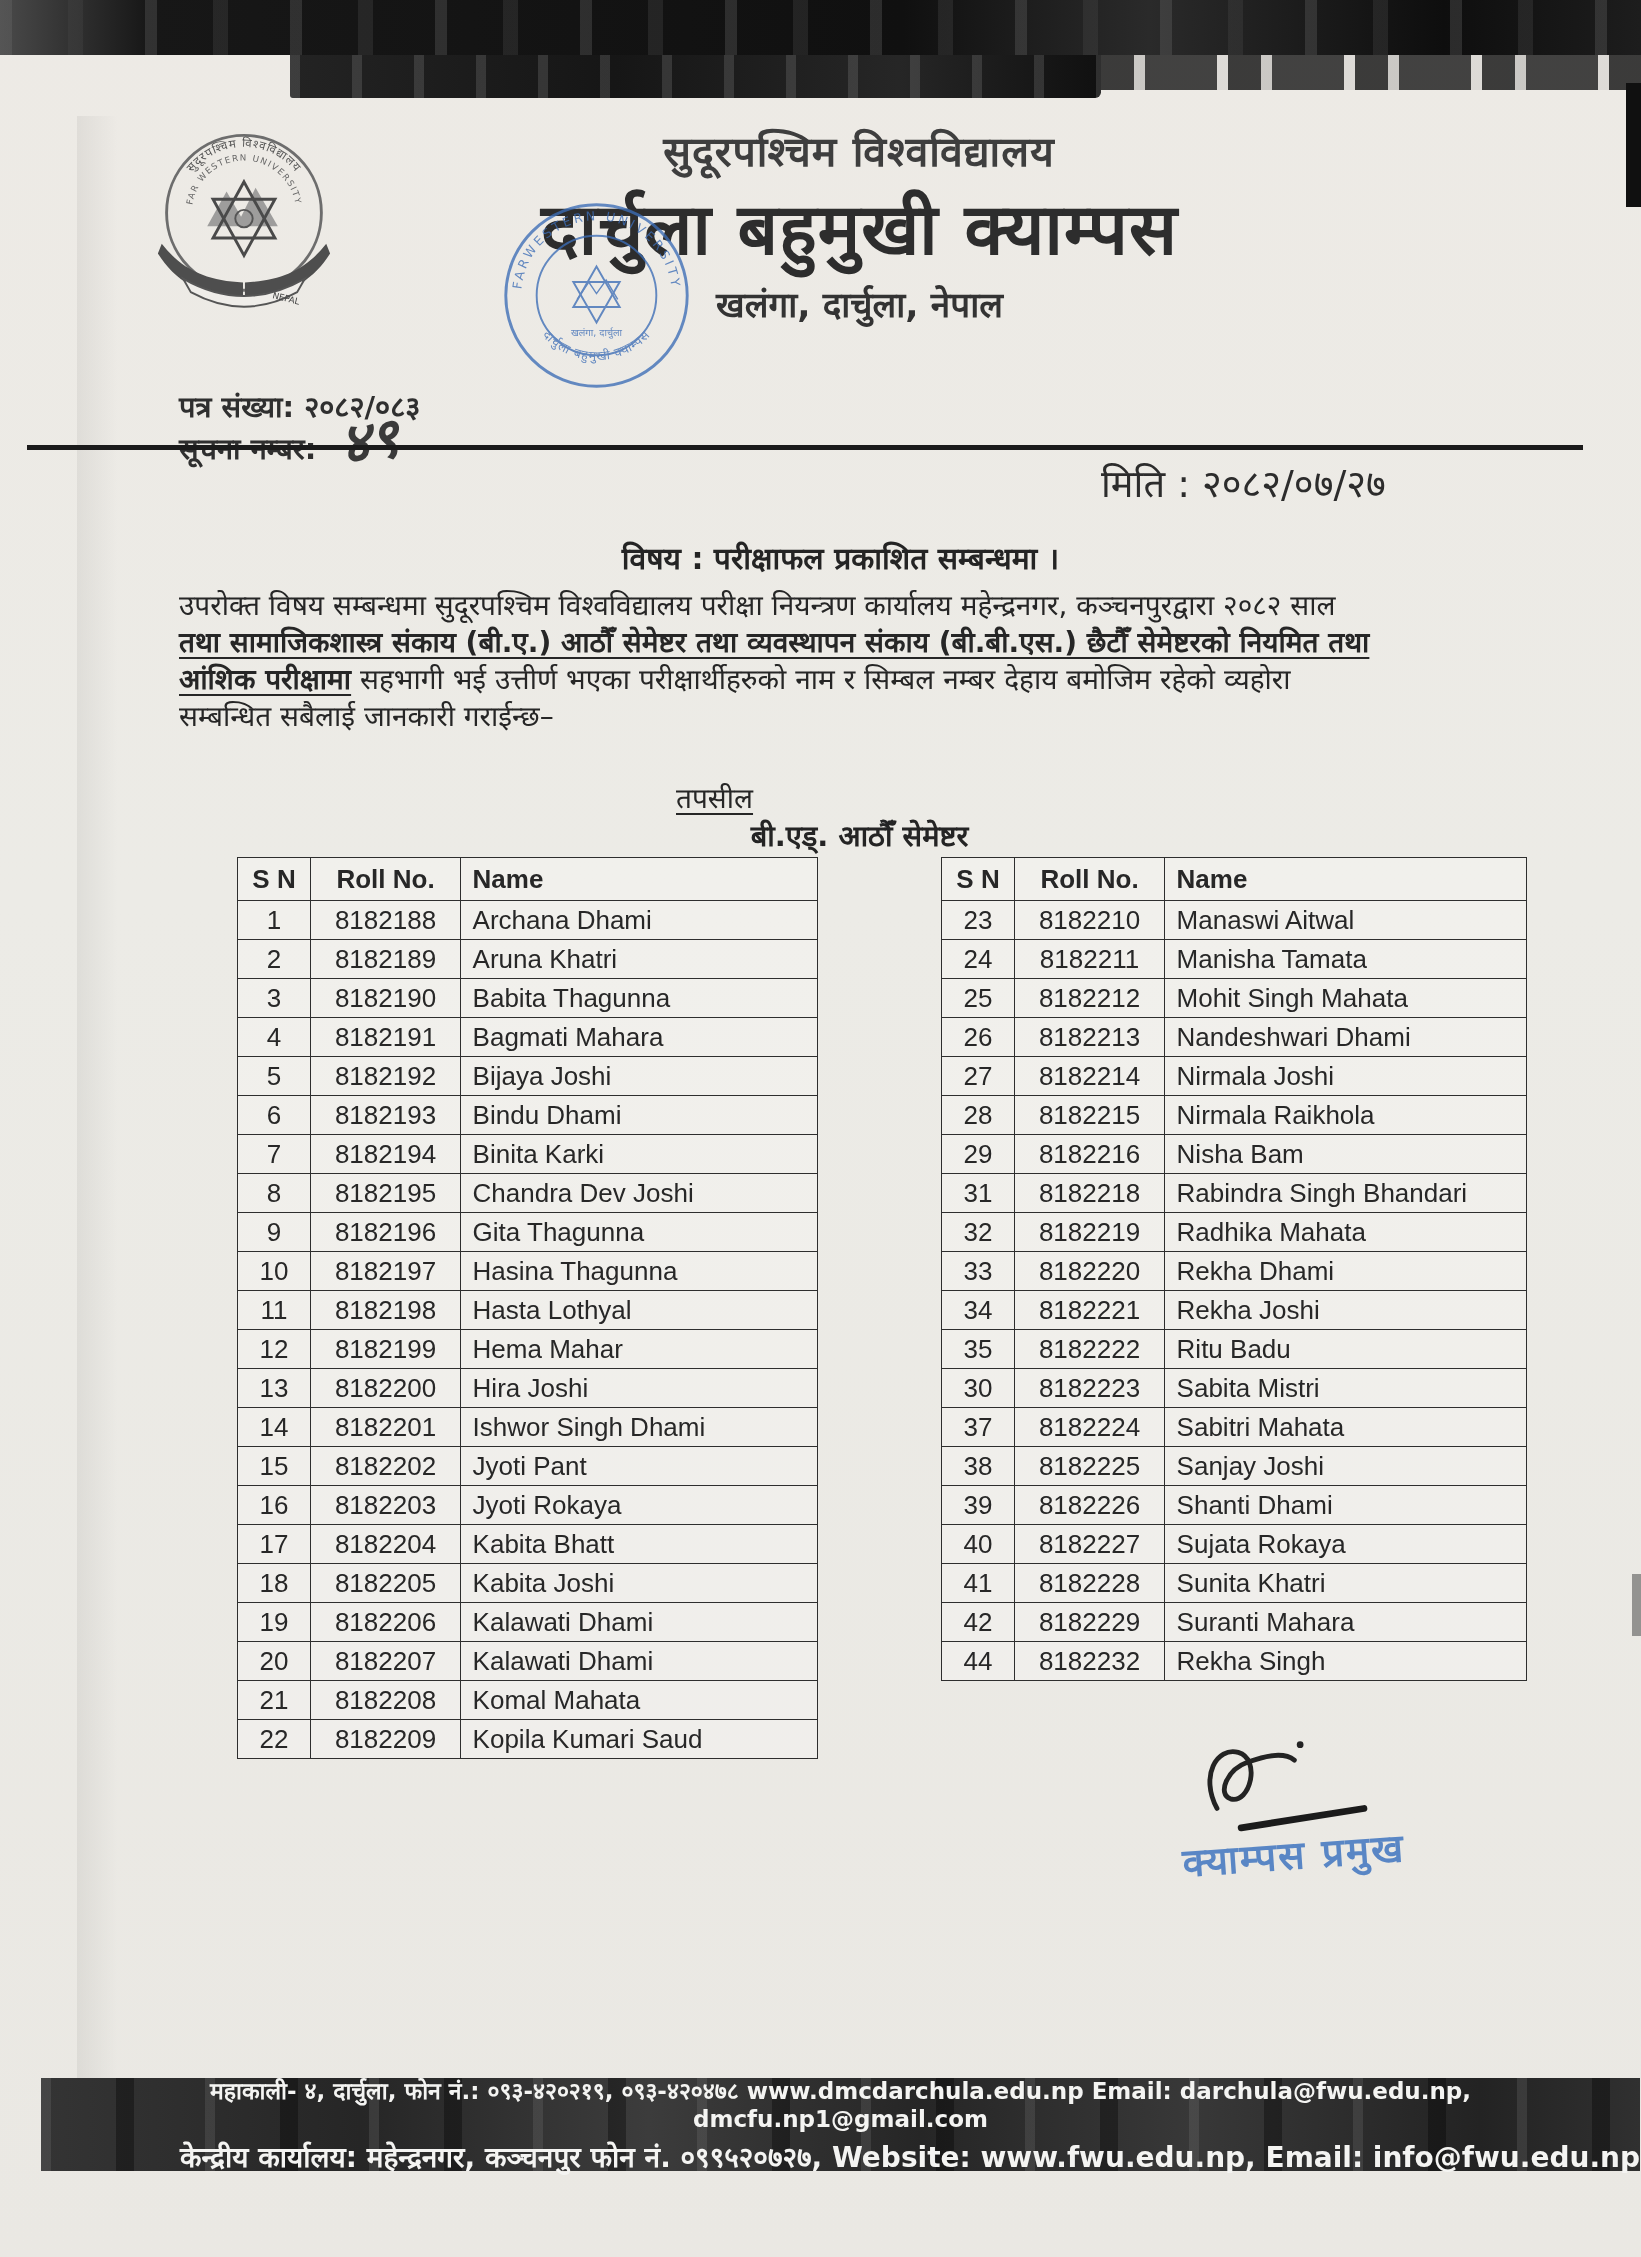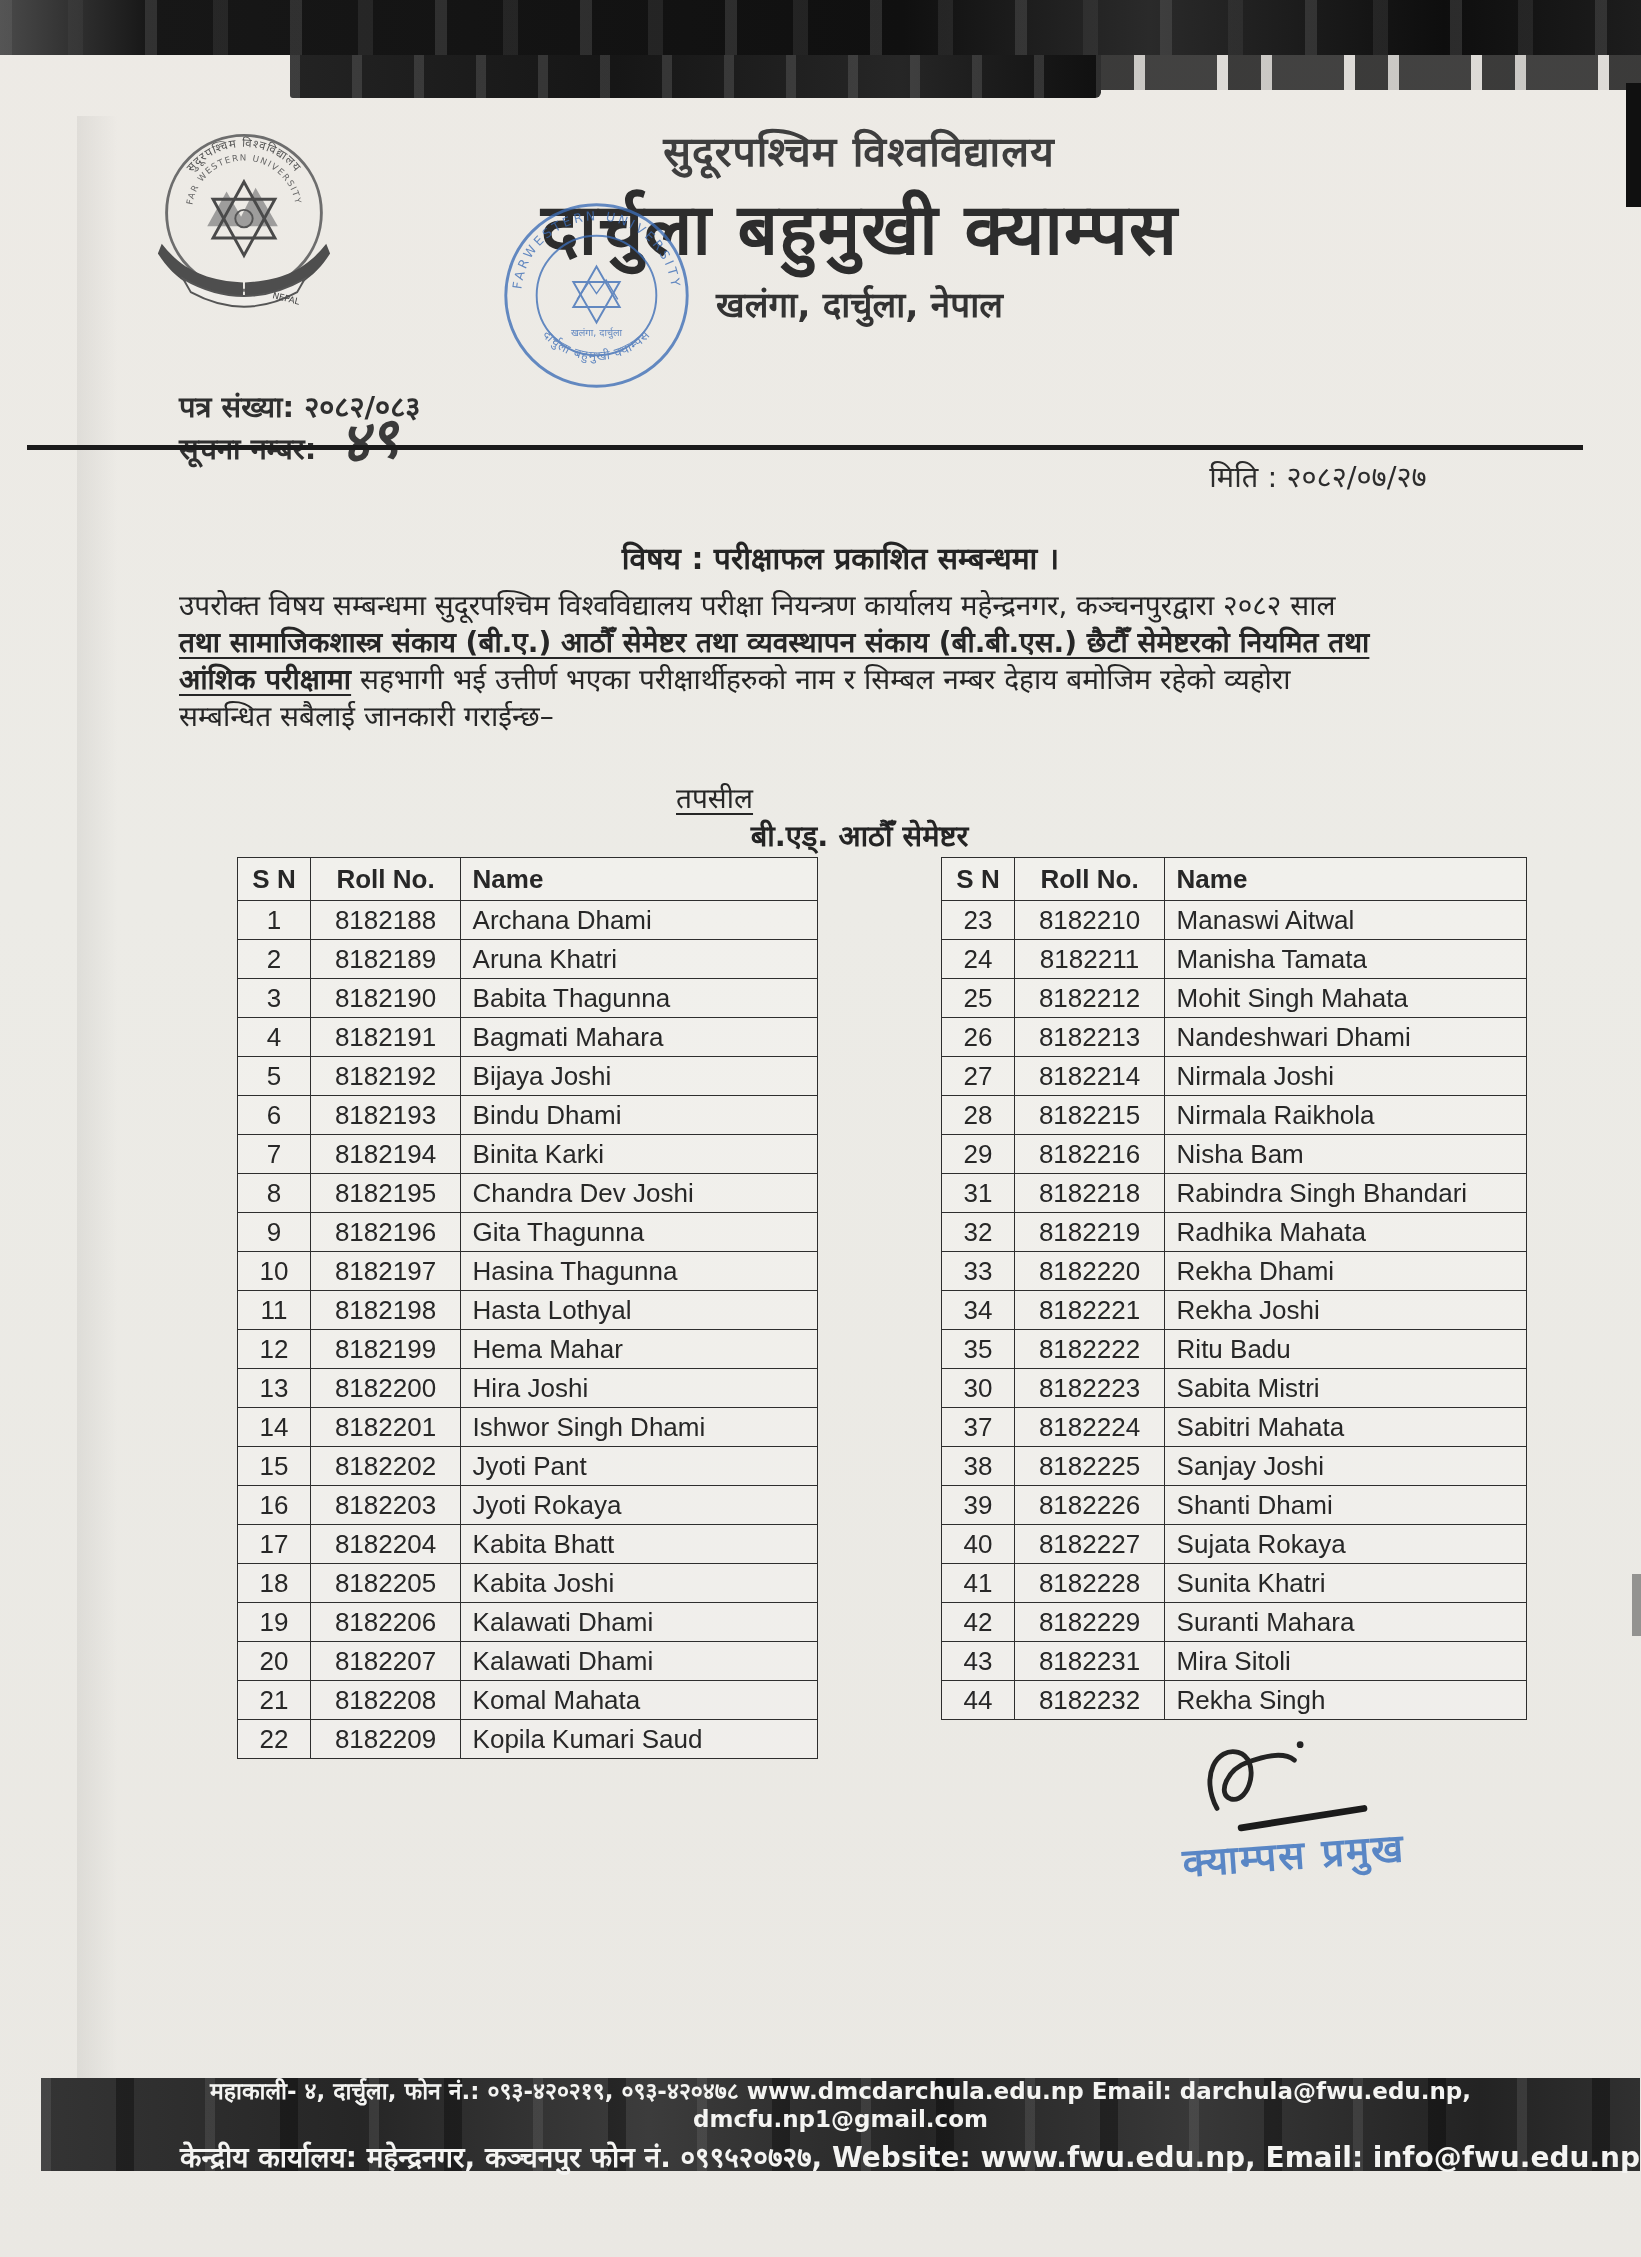--- a/index.html
+++ b/index.html
@@ -35,21 +35,21 @@
 
   
   .uni-name   { left:386px; top:122px; width:946px; text-align:center; font-size:41px; font-weight:bold; color:#3e3e3e; letter-spacing:1px; }
   .campus-name{ left:319px; top:178px; width:1081px; text-align:center; font-size:71px; font-weight:bold; color:#2d2d2d; letter-spacing:1px; }
   .address    { left:483px; top:280px; width:753px; text-align:center; font-size:35px; font-weight:bold; color:#333; }
 
   .meta-letter { left:179px; top:386px; font-size:29px; font-weight:bold; color:#2f2f2f; }
   .meta-notice { left:179px; top:428px; font-size:29px; font-weight:bold; color:#2f2f2f; }
   .notice-hand { left:340px; top:400px; font-size:56px; color:#3a3a3a; font-style:italic; transform:rotate(-7deg); font-weight:bold; }
   .rule { left:27px; top:445px; width:1556px; height:4.8px; background:#1b1b1b; }
-  .date-line { left:1101px; top:456px; width:434px; text-align:center; font-size:29px; color:#2c2c2c; }
+  .date-line { left:1101px; top:456px; width:434px; text-align:left; font-size:38px; color:#2c2c2c; }
 
   .addressee { left:179px; top:487px; font-size:29px; color:#2c2c2c; }
   .subject   { left:406px; top:537px; width:869px; text-align:center; font-size:30px; font-weight:bold; color:#242424; }
 
   .body-par { left:179px; top:587px; width:1357px; font-size:28px; line-height:37px; color:#262626; }
   .body-par .em { font-weight:bold; text-decoration:underline; text-underline-offset:4.8px; text-decoration-thickness:1.9px; }
 
   .sec-title { left:676px; top:778px; width:367px; text-align:left; font-size:28px; color:#262626; text-decoration:underline; text-underline-offset:4.8px; }
   .sec-sub   { left:676px; top:815px; width:367px; text-align:center; font-size:29px; font-weight:bold; color:#242424; }
 
@@ -382,25 +382,20 @@
           <td class="c-sn">41</td>
           <td class="c-roll">8182228</td>
           <td class="c-name">Sunita Khatri</td>
         </tr>
         <tr>
           <td class="c-sn">42</td>
           <td class="c-roll">8182229</td>
           <td class="c-name">Suranti Mahara</td>
         </tr>
         <tr>
-          <td class="c-sn">43</td>
-          <td class="c-roll">8182231</td>
-          <td class="c-name">Mira Sitoli</td>
-        </tr>
-        <tr>
           <td class="c-sn">44</td>
           <td class="c-roll">8182232</td>
           <td class="c-name">Rekha Singh</td>
         </tr>
       </tbody>
   </table>
 
   <svg class="abs sig" width="203" height="121" viewBox="0 0 210 125">
     <path d="M30,78 C12,44 30,14 52,20 C76,27 64,74 44,68 C30,63 40,38 62,30 C84,22 100,20 110,28" fill="none" stroke="#232323" stroke-width="5" stroke-linecap="round"></path>
     <circle cx="116" cy="12" r="3.5" fill="#232323"></circle>

